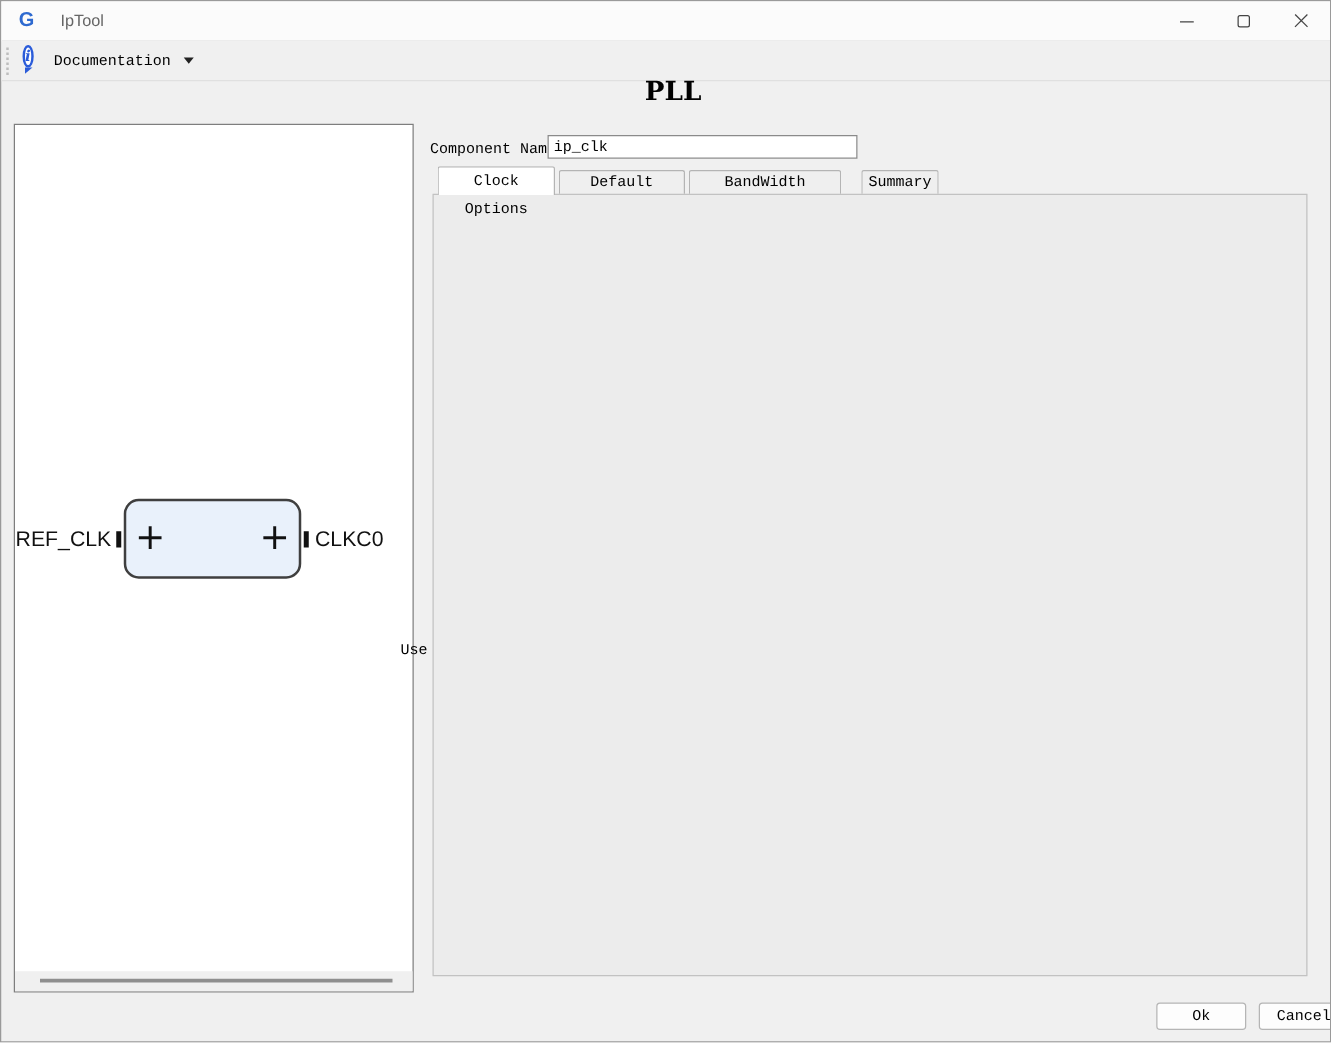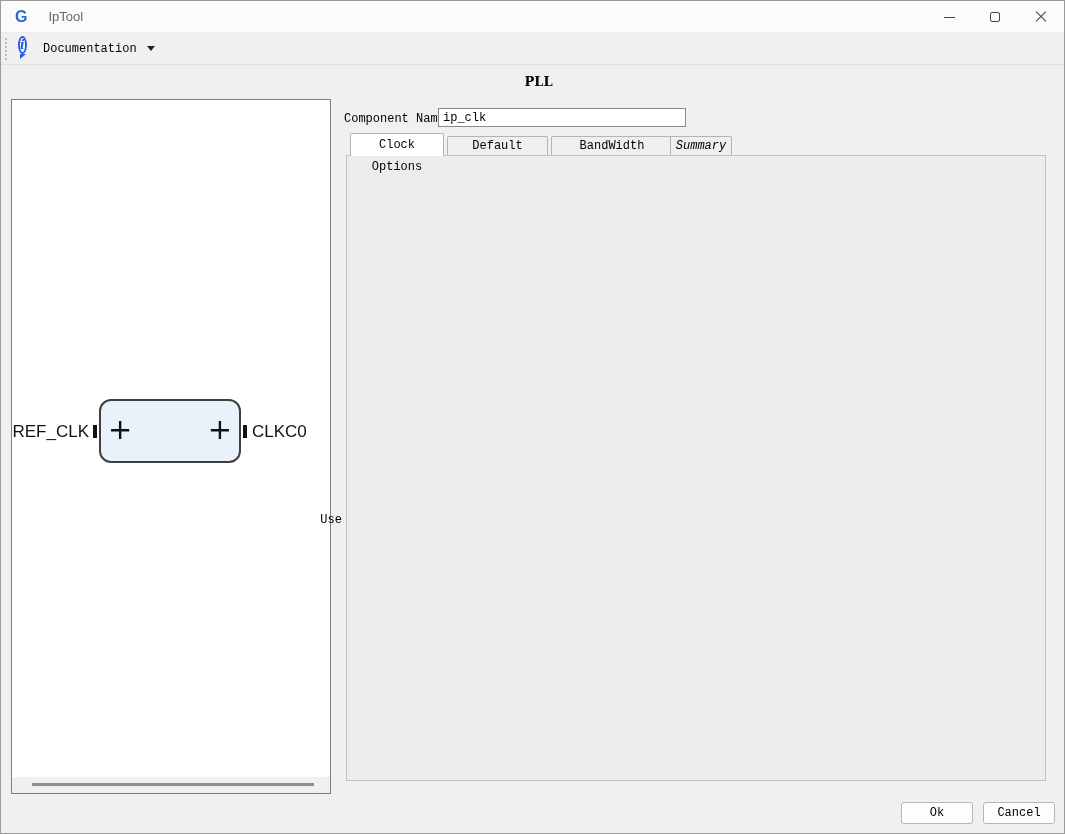--- a/index.html
+++ b/index.html
@@ -24,21 +24,21 @@
   .toolbar { position:absolute; left:0; top:32px; width:100%; height:32px; background:#f0f0f0; border-bottom:1px solid #e0e0e0; display:flex; align-items:center; }
   .drag-handle { width:3px; height:22px; margin-left:4px; border-left:2px dotted #bdbdbd; }
   .tb-item { display:flex; align-items:center; gap:5px; padding:2px 4px; }
   .info-icon { position:relative; width:20px; height:19px; }
   .info-bubble { width:19px; height:16px; border:2px solid #2b5cd9; border-radius:50%; background:#fff; color:#2b5cd9; font-family:"DejaVu Serif",serif; font-weight:bold; font-style:italic; font-size:12px; line-height:12px; text-align:center; }
   .info-tail { position:absolute; left:2px; bottom:-1px; width:0; height:0; border-left:6px solid #2b5cd9; border-bottom:5px solid transparent; }
   .caret-down { width:0; height:0; border-left:4px solid transparent; border-right:4px solid transparent; border-top:5px solid #222; margin:0 8px 0 6px; }
   .sync-icon { width:22px; height:22px; background:#1b1b1b; border-radius:3px; display:flex; align-items:center; justify-content:center; }
 
   
-  .page-title { position:absolute; left:0; top:73px; width:100%; text-align:center; font-family:"DejaVu Serif","Liberation Serif",serif; font-weight:bold; font-size:13px;padding-left:12px; }
+  .page-title { position:absolute; left:0; top:59px; width:100%; text-align:center; font-family:"DejaVu Serif","Liberation Serif",serif; font-weight:bold; font-size:21px;padding-left:12px; }
 
   
   .canvas { position:absolute; left:10px; top:98px; width:320px; height:695px; background:#fff; border:1px solid #7e7e7e; }
   .pll-block { position:absolute; left:87px; top:299px; width:142px; height:64px; background:#e9f1fb; border:2px solid #3f3f3f; border-radius:12px; }
   .plus { position:absolute; top:50%; transform:translateY(-54%); font-family:"DejaVu Sans","Liberation Sans",sans-serif; font-size:29px; font-weight:400; color:#111; line-height:1; }
   .plus.left { left:7px; }
   .plus.right { right:7px; }
   .pin { position:absolute; width:4px; height:13px; background:#111; top:325px; }
   .pin.in { left:81px; }
   .pin.out { left:231px; }
@@ -82,21 +82,21 @@
   .disabled .tri-dn { border-top-color:#b9b9b9; }
   .disabled .spin-btns { border-left-color:#ddd; }
   .disabled .spin-btns div:first-child { border-bottom-color:#e4e4e4; }
 
   .checkbox { position:absolute; width:14px; height:14px; background:#fff; border:1px solid #4d4d4d; border-radius:3px; }
   .radio-row { position:absolute; left:7px; display:flex; align-items:center; gap:8px; height:16px; }
   .radio { width:14px; height:14px; border-radius:50%; background:#fff; border:1px solid #4d4d4d; flex:0 0 auto; }
   .radio.sel { border:2px solid #0a63c9; background:radial-gradient(circle,#0a63c9 0 3px,#fff 3.6px); }
 
   
-  .btn { position:absolute; top:801px; width:72px; height:22px; background:#fdfdfd; border:1px solid #b5b5b5; border-radius:3px; text-align:center; line-height:20px; font-size:12px; }
+  .btn { position:absolute; top:801px; width:72px; height:22px; background:#fdfdfd; border:1px solid #b5b5b5; border-radius:3px; text-align:center; line-height:20px; font-size:12px;margin-left:24px; }
 </style>
 </head>
 <body>
 
 <div class="win">
 
   <div class="titlebar">
     <span class="app-logo">G</span>
     <span class="win-title">IpTool</span>
     <div class="winbtns">
@@ -139,21 +139,21 @@
       <div class="hthumb"></div>
     </div>
   </div>
 
   <span class="comp-label">Component Name</span>
   <input class="comp-field" value="ip_clk" style="">
 
   <div class="tab active" style="left:349px; width:94px;">Clock Options</div>
   <div class="tab inactive" style="left:446px; width:101px;">Default Clocks</div>
   <div class="tab inactive" style="left:550px; width:122px;">BandWidth Setting</div>
-  <div class="tab inactive" style="left:669px; width:62px;font-style:italic;">Summary</div>
+  <div class="tab inactive" style="left:688px; width:62px;">Summary</div>
 
   <div class="pane"></div>
 
   <div class="group" style="left:367px; top:184px; width:322px; height:63px;">
     <span class="gtitle">General</span>
     <span class="lbl" style="right:234px; top:16px;">input frequency</span>
     <div class="redwrap" style="left:88px; top:9px; width:157px; height:26px;">
       <div class="spin">
         <input style="padding-right: 20px;" value="50.000000">
         <div class="spin-btns">

